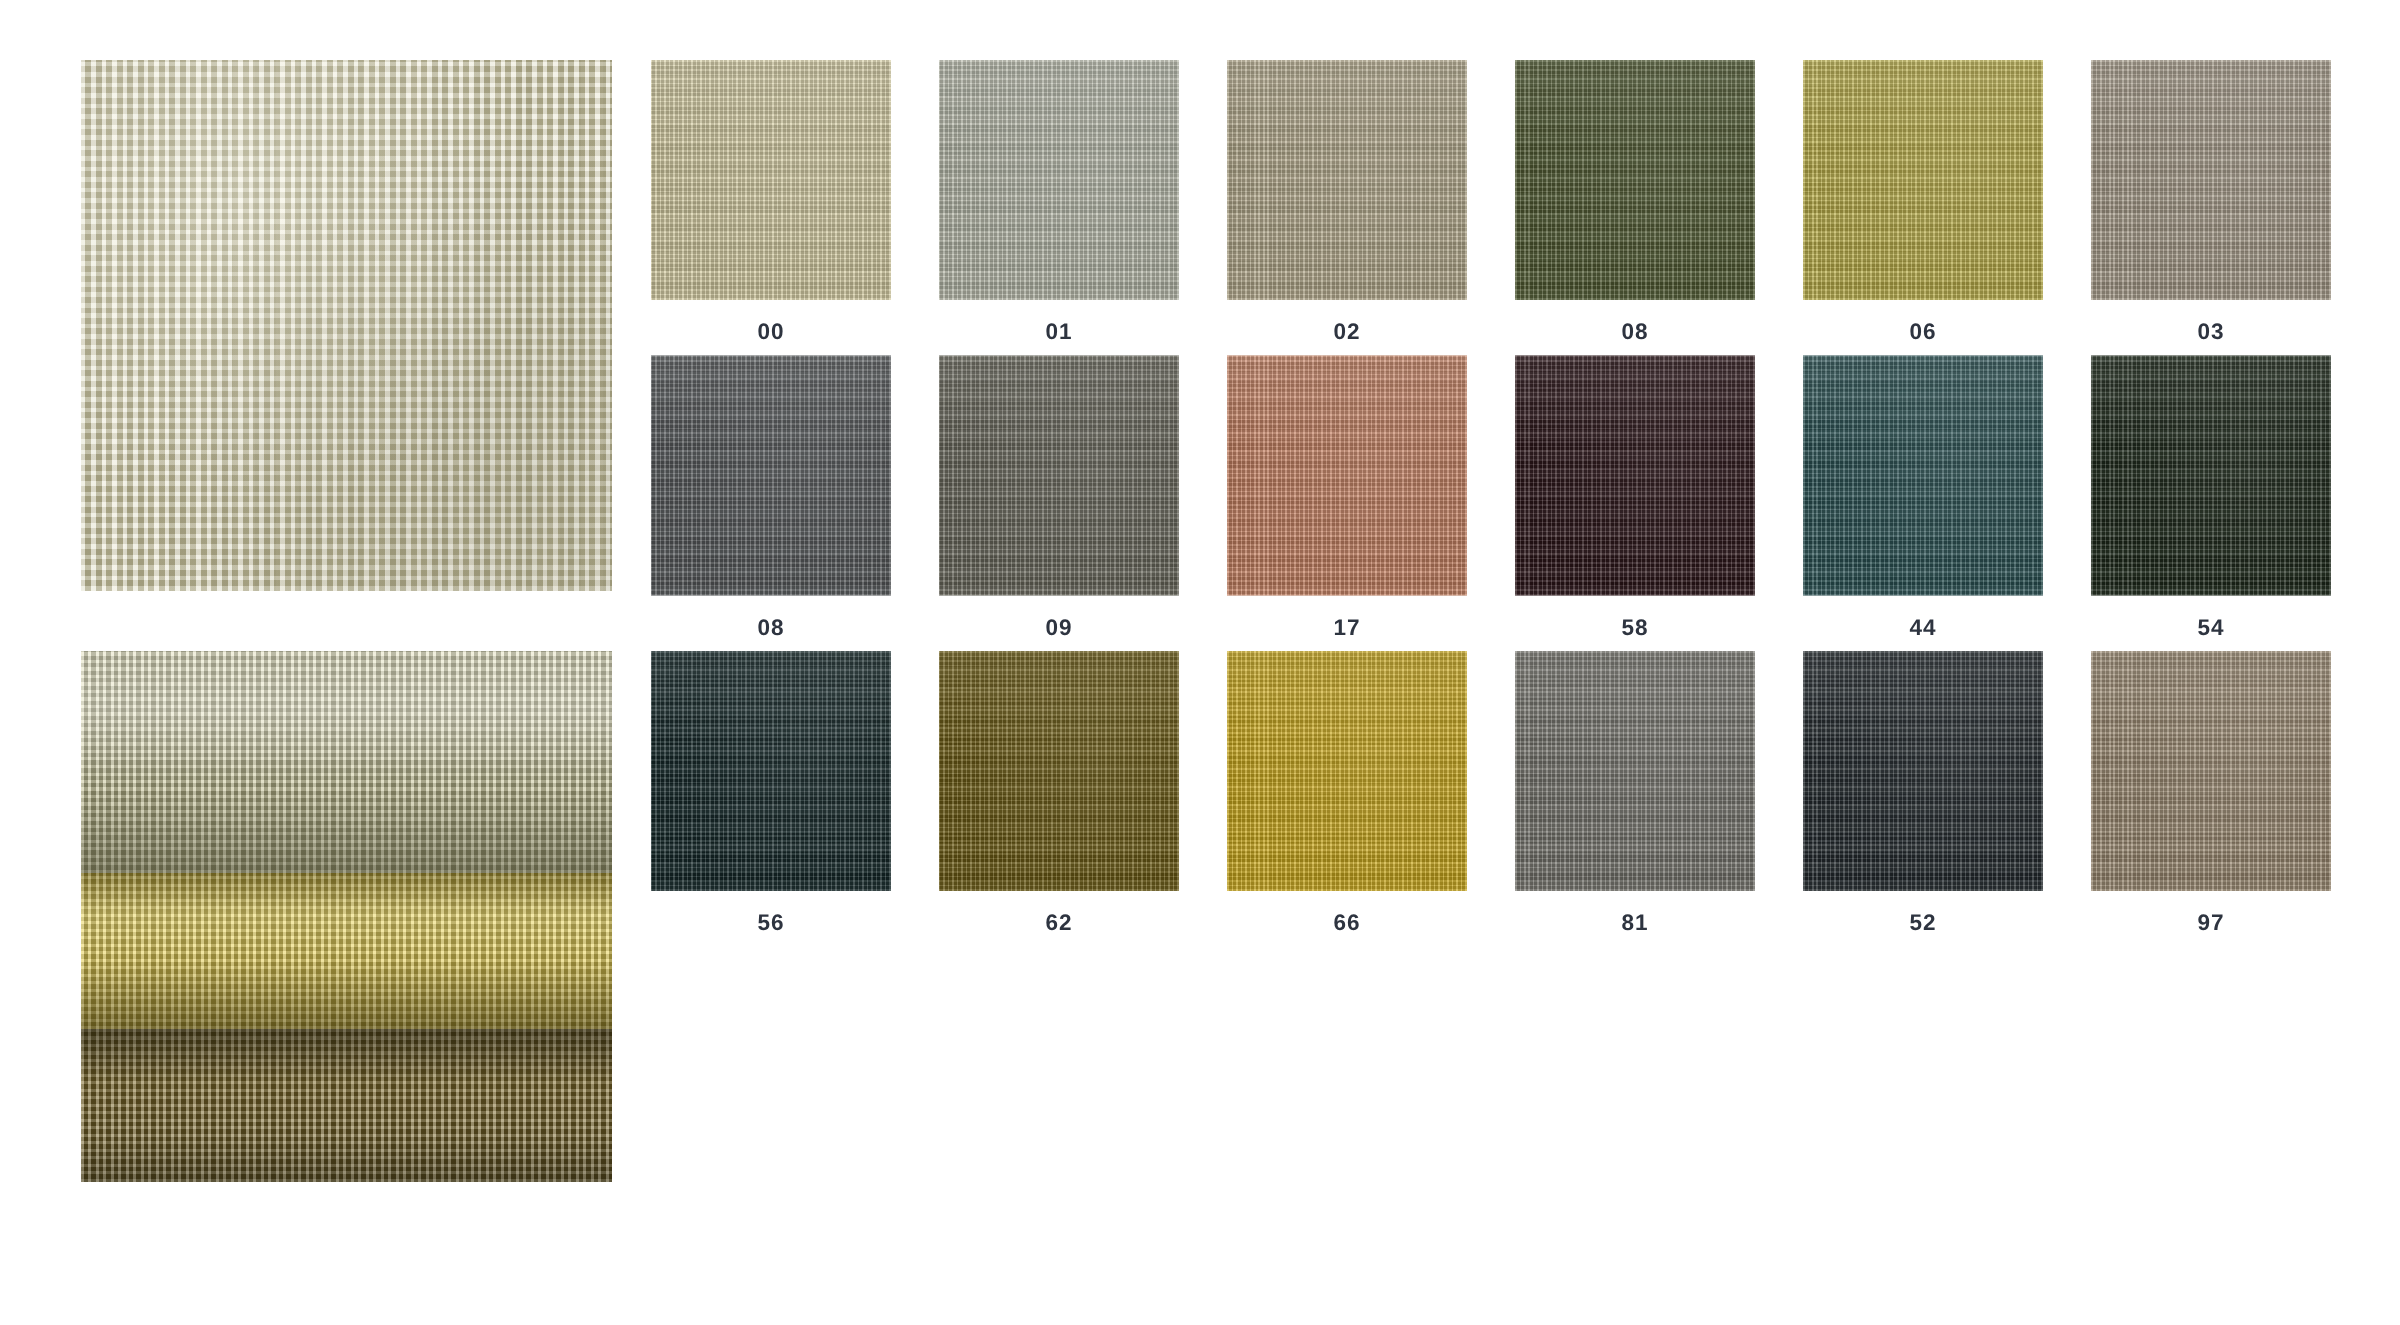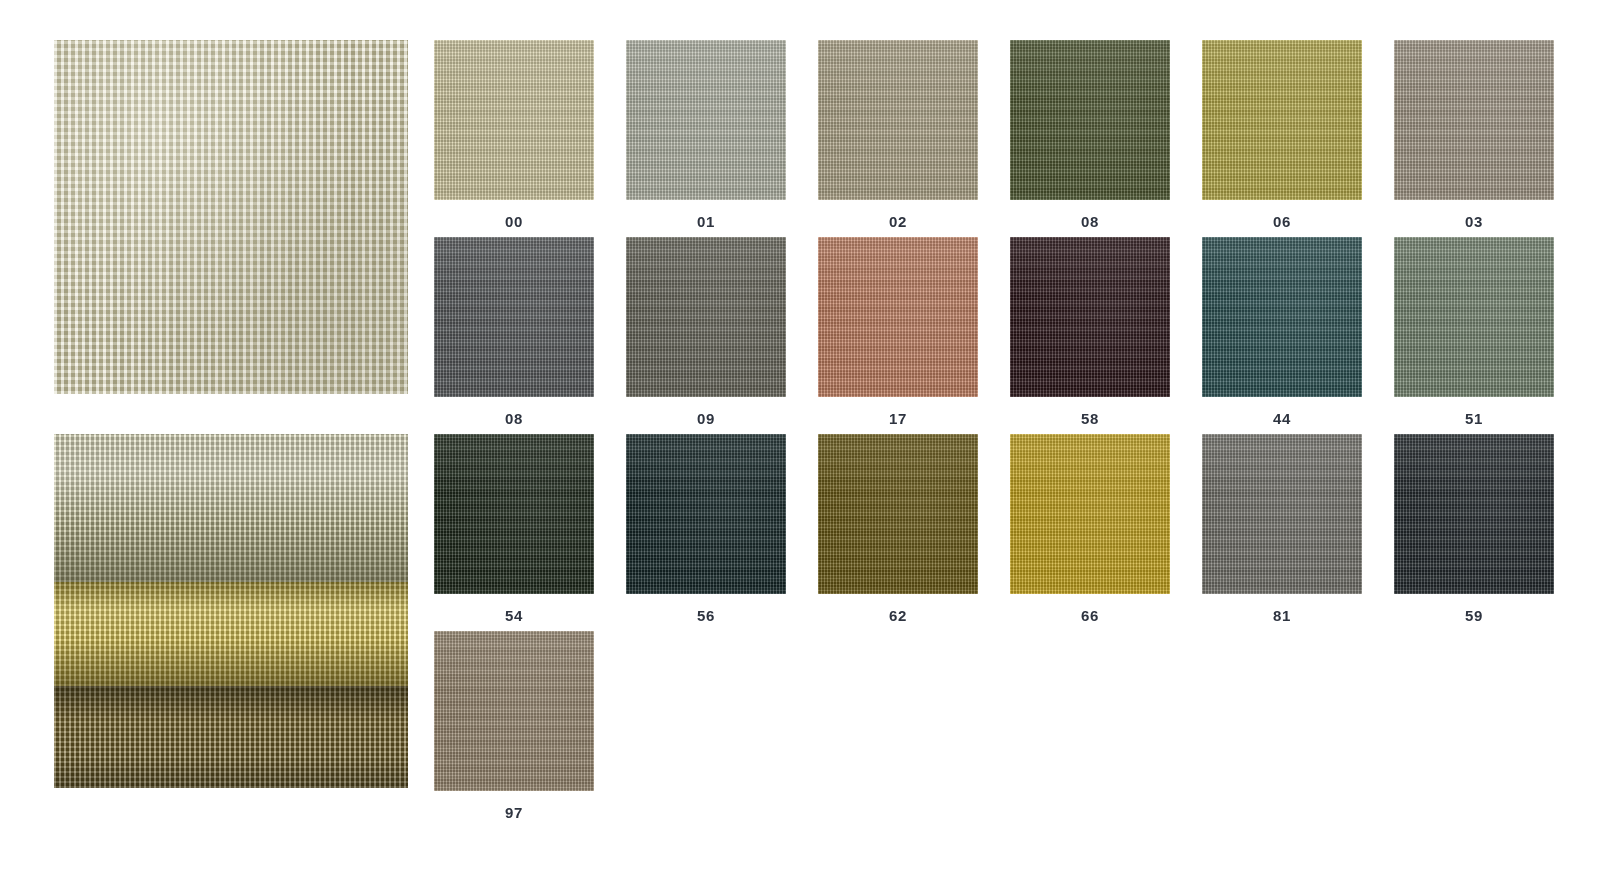--- a/index.html
+++ b/index.html
@@ -268,27 +268,20 @@
         <span class="swatch-label">58</span>
       </div>
       <div class="cell">
         <div class="swatch" style="background-color: rgb(43, 83, 85);">
           <div class="tex"></div>
           <div class="sheen"></div>
         </div>
         <span class="swatch-label">44</span>
       </div>
       <div class="cell">
-        <div class="swatch" style="background-color: rgb(119, 136, 114);">
-          <div class="tex"></div>
-          <div class="sheen"></div>
-        </div>
-        <span class="swatch-label">51</span>
-      </div>
-      <div class="cell">
         <div class="swatch" style="background-color: rgb(30, 42, 27);">
           <div class="tex"></div>
           <div class="sheen"></div>
         </div>
         <span class="swatch-label">54</span>
       </div>
       <div class="cell">
         <div class="swatch" style="background-color: rgb(21, 41, 42);">
           <div class="tex"></div>
           <div class="sheen"></div>
@@ -314,21 +307,21 @@
           <div class="tex"></div>
           <div class="sheen"></div>
         </div>
         <span class="swatch-label">81</span>
       </div>
       <div class="cell">
         <div class="swatch" style="background-color: rgb(36, 43, 47);">
           <div class="tex"></div>
           <div class="sheen"></div>
         </div>
-        <span class="swatch-label">59</span>
+        <span class="swatch-label">52</span>
       </div>
       <div class="cell">
         <div class="swatch" style="background-color: rgb(156, 139, 114);">
           <div class="tex"></div>
           <div class="sheen"></div>
         </div>
         <span class="swatch-label">97</span>
       </div>
     </div>
 

